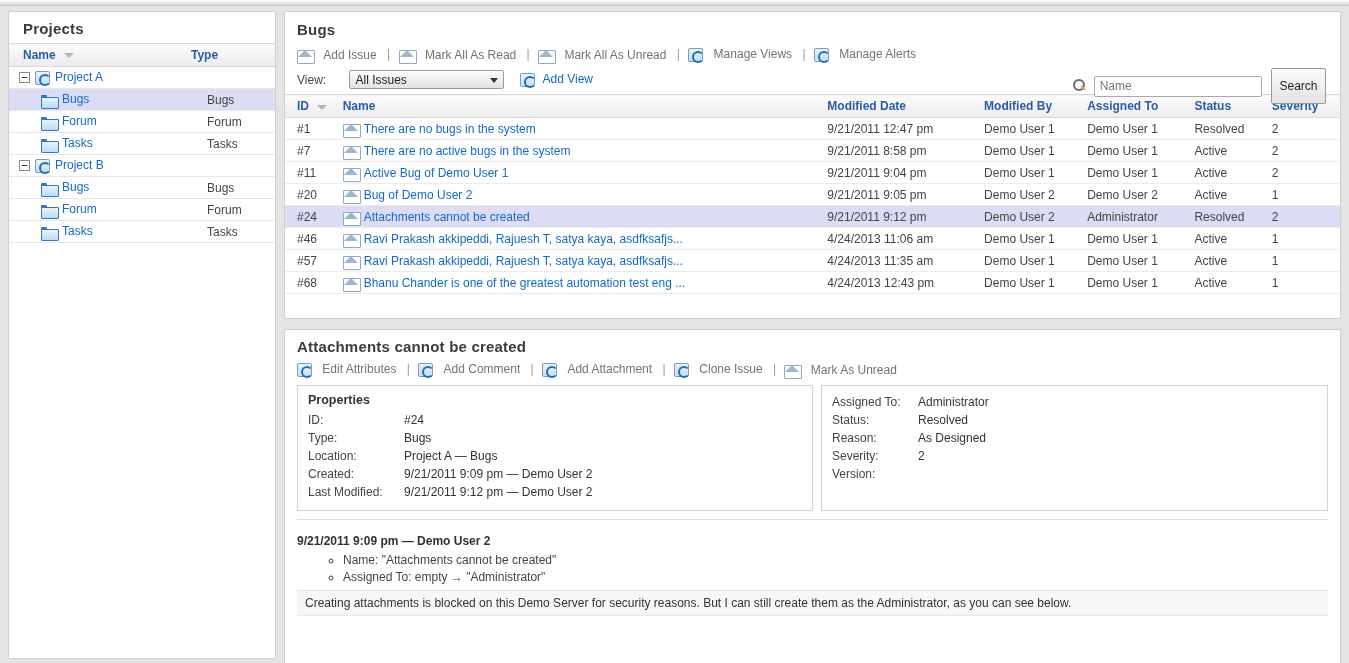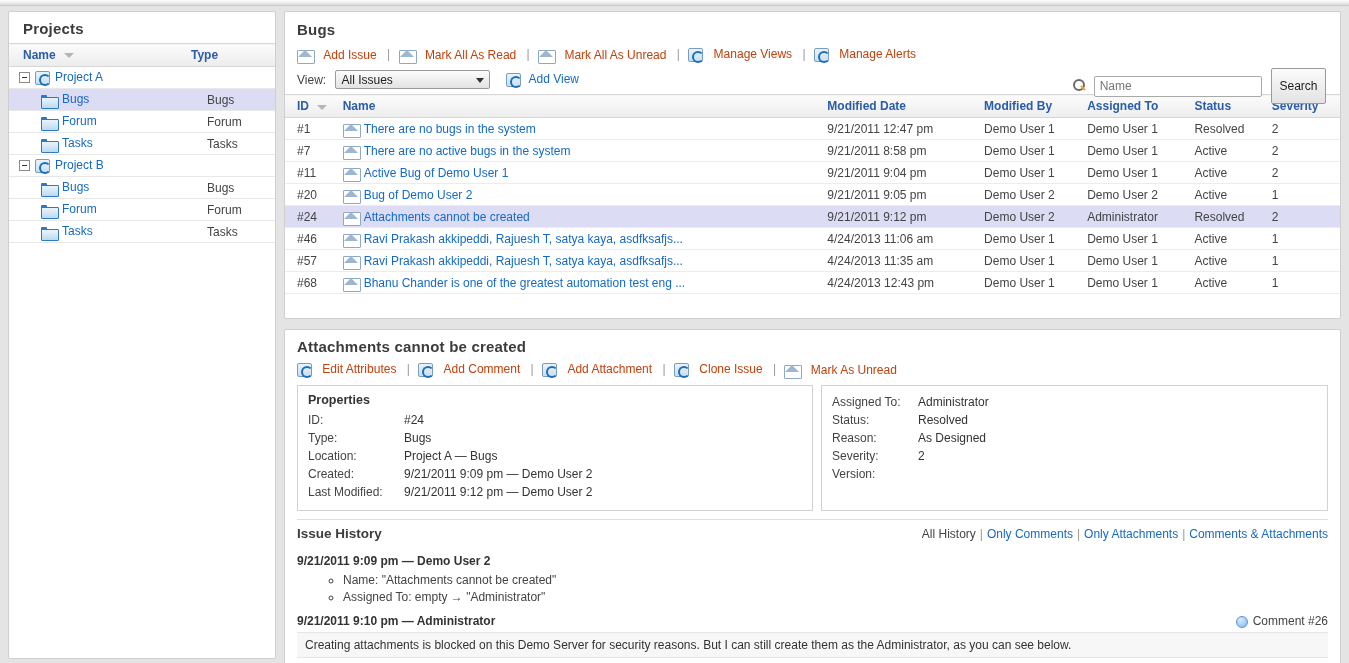--- a/index.html
+++ b/index.html
@@ -119,26 +119,26 @@
     border-bottom:7px solid #9fb6d0; width:0;height:0;
   }
 
   
   #right { position:absolute; left:284px; top:4px; width:1057px; height:648px; }
 
   #bugs {
     position:absolute; left:0; top:0; width:1057px; height:308px; background:#fff;
   }
   .toolbar { padding: 2px 12px 4px 12px; font-size:12px; white-space:nowrap; }
-  .toolbar a { color:#c2410c; text-decoration:none; margin:0 2px; }
+  .toolbar a { color:#737373; text-decoration:none; margin:0 2px; }
   .tb-sep { color:#9a9a9a; margin:0 5px; }
   .tb-item { display:inline-block; vertical-align:middle; }
 
   .viewbar { padding: 4px 12px 8px 12px; position:relative; height:28px; }
-  .viewbar .lbl { color:#444; margin-right:6px; vertical-align:middle; }
+  .viewbar .lbl { color:#444; margin-right:20px; vertical-align:middle; }
   .select {
     display:inline-block; vertical-align:middle;
     width:155px; height:19px; line-height:18px;
     background: linear-gradient(to bottom,#fdfdfd,#e2e2e2);
     border:1px solid #9a9a9a; border-radius:2px;
     font-size:12px; color:#222; padding:0 18px 0 5px; position:relative;
     cursor:pointer;
   }
   .select .arrow {
     position:absolute; right:5px; top:7px;
@@ -507,30 +507,25 @@
               </div>
               <div class="kv">
                 <span class="k">Version:</span>
                 <span class="v"></span>
               </div>
             </div>
         </div>
       </div>
 
       <div class="histwrap">
-        <div class="hist-head">
-          <span class="hist-title">Issue History</span>
-          <span class="hist-filters"><span>All History</span><span class="sep">|</span><a href="#">Only Comments</a><span class="sep">|</span><a href="#">Only Attachments</a><span class="sep">|</span><a href="#">Comments &amp; Attachments</a></span>
-        </div>
         <div>
             <div class="hist-entry-date"><span>9/21/2011 9:09 pm — Demo User 2</span></div>
             <ul class="hist-list">
               <li>Name: "Attachments cannot be created"</li>
               <li>Assigned To: empty → "Administrator"</li>
             </ul>
-            <div class="hist-entry-date"><span>9/21/2011 9:10 pm — Administrator</span><span class="hist-badge"><span class="bico"></span><span>Comment #26</span></span></div>
             <div class="comment-body">Creating attachments is blocked on this Demo Server for security reasons. But I can still create them as the Administrator, as you can see below.</div>
           </div>
       </div>
     </div>
 
   </div>
 </div>
 
 </body></html>

